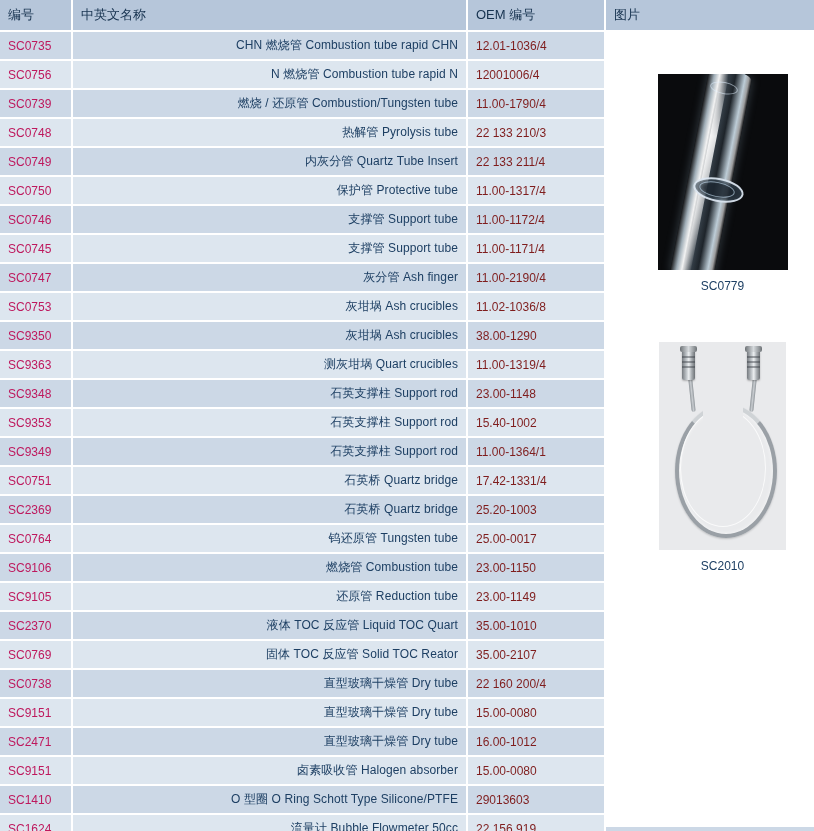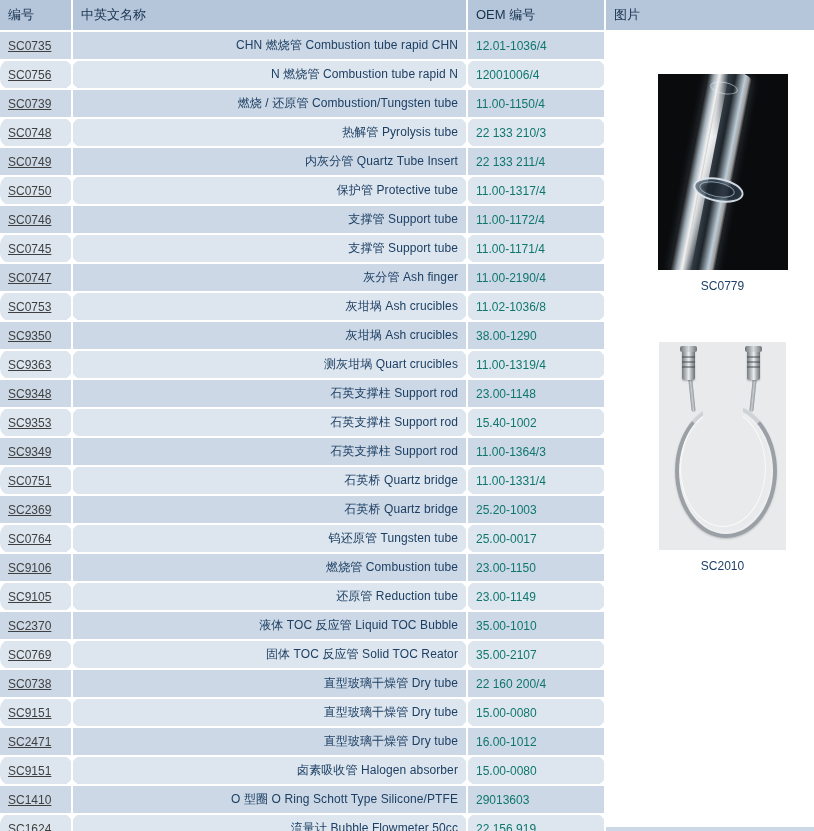--- a/index.html
+++ b/index.html
@@ -51,25 +51,25 @@
     padding: 5px 8px;
     border-right: 2px solid #ffffff;
     border-bottom: 2px solid #ffffff;
     vertical-align: middle;
     height: 15px;
     white-space: nowrap;
     overflow: hidden;
     text-overflow: ellipsis;
   }
   tbody tr.odd td { background: #ccd8e6; }
-  tbody tr.even td { background: #dde6ef; border-radius: 10px; }
-
-  td.code { color: #404040; text-decoration: underline; }
+  tbody tr.even td { background: #dde6ef; }
+
+  td.code { color: #be185d; }
   td.name { letter-spacing: 0.1px; text-align: right; }
-  td.oem { color: #0f766e; }
+  td.oem { color: #7f1d1d; }
 
   
   td.imgcell {
     background: #ffffff;
     border-right: none;
     border-bottom: none;
     vertical-align: top;
     padding: 0;
   }
   .img-col {
@@ -305,21 +305,21 @@
         </td>
       </tr>
       <tr class="even">
         <td class="code">SC0756</td>
         <td class="name">N 燃烧管   Combustion tube rapid N</td>
         <td class="oem">12001006/4</td>
       </tr>
       <tr class="odd">
         <td class="code">SC0739</td>
         <td class="name">燃烧 / 还原管 Combustion/Tungsten tube</td>
-        <td class="oem">11.00-1150/4</td>
+        <td class="oem">11.00-1790/4</td>
       </tr>
       <tr class="even">
         <td class="code">SC0748</td>
         <td class="name">热解管  Pyrolysis tube</td>
         <td class="oem">22 133 210/3</td>
       </tr>
       <tr class="odd">
         <td class="code">SC0749</td>
         <td class="name">内灰分管 Quartz Tube Insert</td>
         <td class="oem">22 133 211/4</td>
@@ -365,26 +365,26 @@
         <td class="oem">23.00-1148</td>
       </tr>
       <tr class="even">
         <td class="code">SC9353</td>
         <td class="name">石英支撑柱 Support rod</td>
         <td class="oem">15.40-1002</td>
       </tr>
       <tr class="odd">
         <td class="code">SC9349</td>
         <td class="name">石英支撑柱 Support rod</td>
-        <td class="oem">11.00-1364/3</td>
+        <td class="oem">11.00-1364/1</td>
       </tr>
       <tr class="even">
         <td class="code">SC0751</td>
         <td class="name">石英桥    Quartz bridge</td>
-        <td class="oem">11.00-1331/4</td>
+        <td class="oem">17.42-1331/4</td>
       </tr>
       <tr class="odd">
         <td class="code">SC2369</td>
         <td class="name">石英桥    Quartz bridge</td>
         <td class="oem">25.20-1003</td>
       </tr>
       <tr class="even">
         <td class="code">SC0764</td>
         <td class="name">钨还原管  Tungsten tube</td>
         <td class="oem">25.00-0017</td>
@@ -394,21 +394,21 @@
         <td class="name">燃烧管    Combustion tube</td>
         <td class="oem">23.00-1150</td>
       </tr>
       <tr class="even">
         <td class="code">SC9105</td>
         <td class="name">还原管    Reduction tube</td>
         <td class="oem">23.00-1149</td>
       </tr>
       <tr class="odd">
         <td class="code">SC2370</td>
-        <td class="name">液体 TOC 反应管 Liquid TOC Bubble</td>
+        <td class="name">液体 TOC 反应管 Liquid TOC Quart</td>
         <td class="oem">35.00-1010</td>
       </tr>
       <tr class="even">
         <td class="code">SC0769</td>
         <td class="name">固体 TOC 反应管 Solid TOC Reator</td>
         <td class="oem">35.00-2107</td>
       </tr>
       <tr class="odd">
         <td class="code">SC0738</td>
         <td class="name">直型玻璃干燥管  Dry tube</td>

